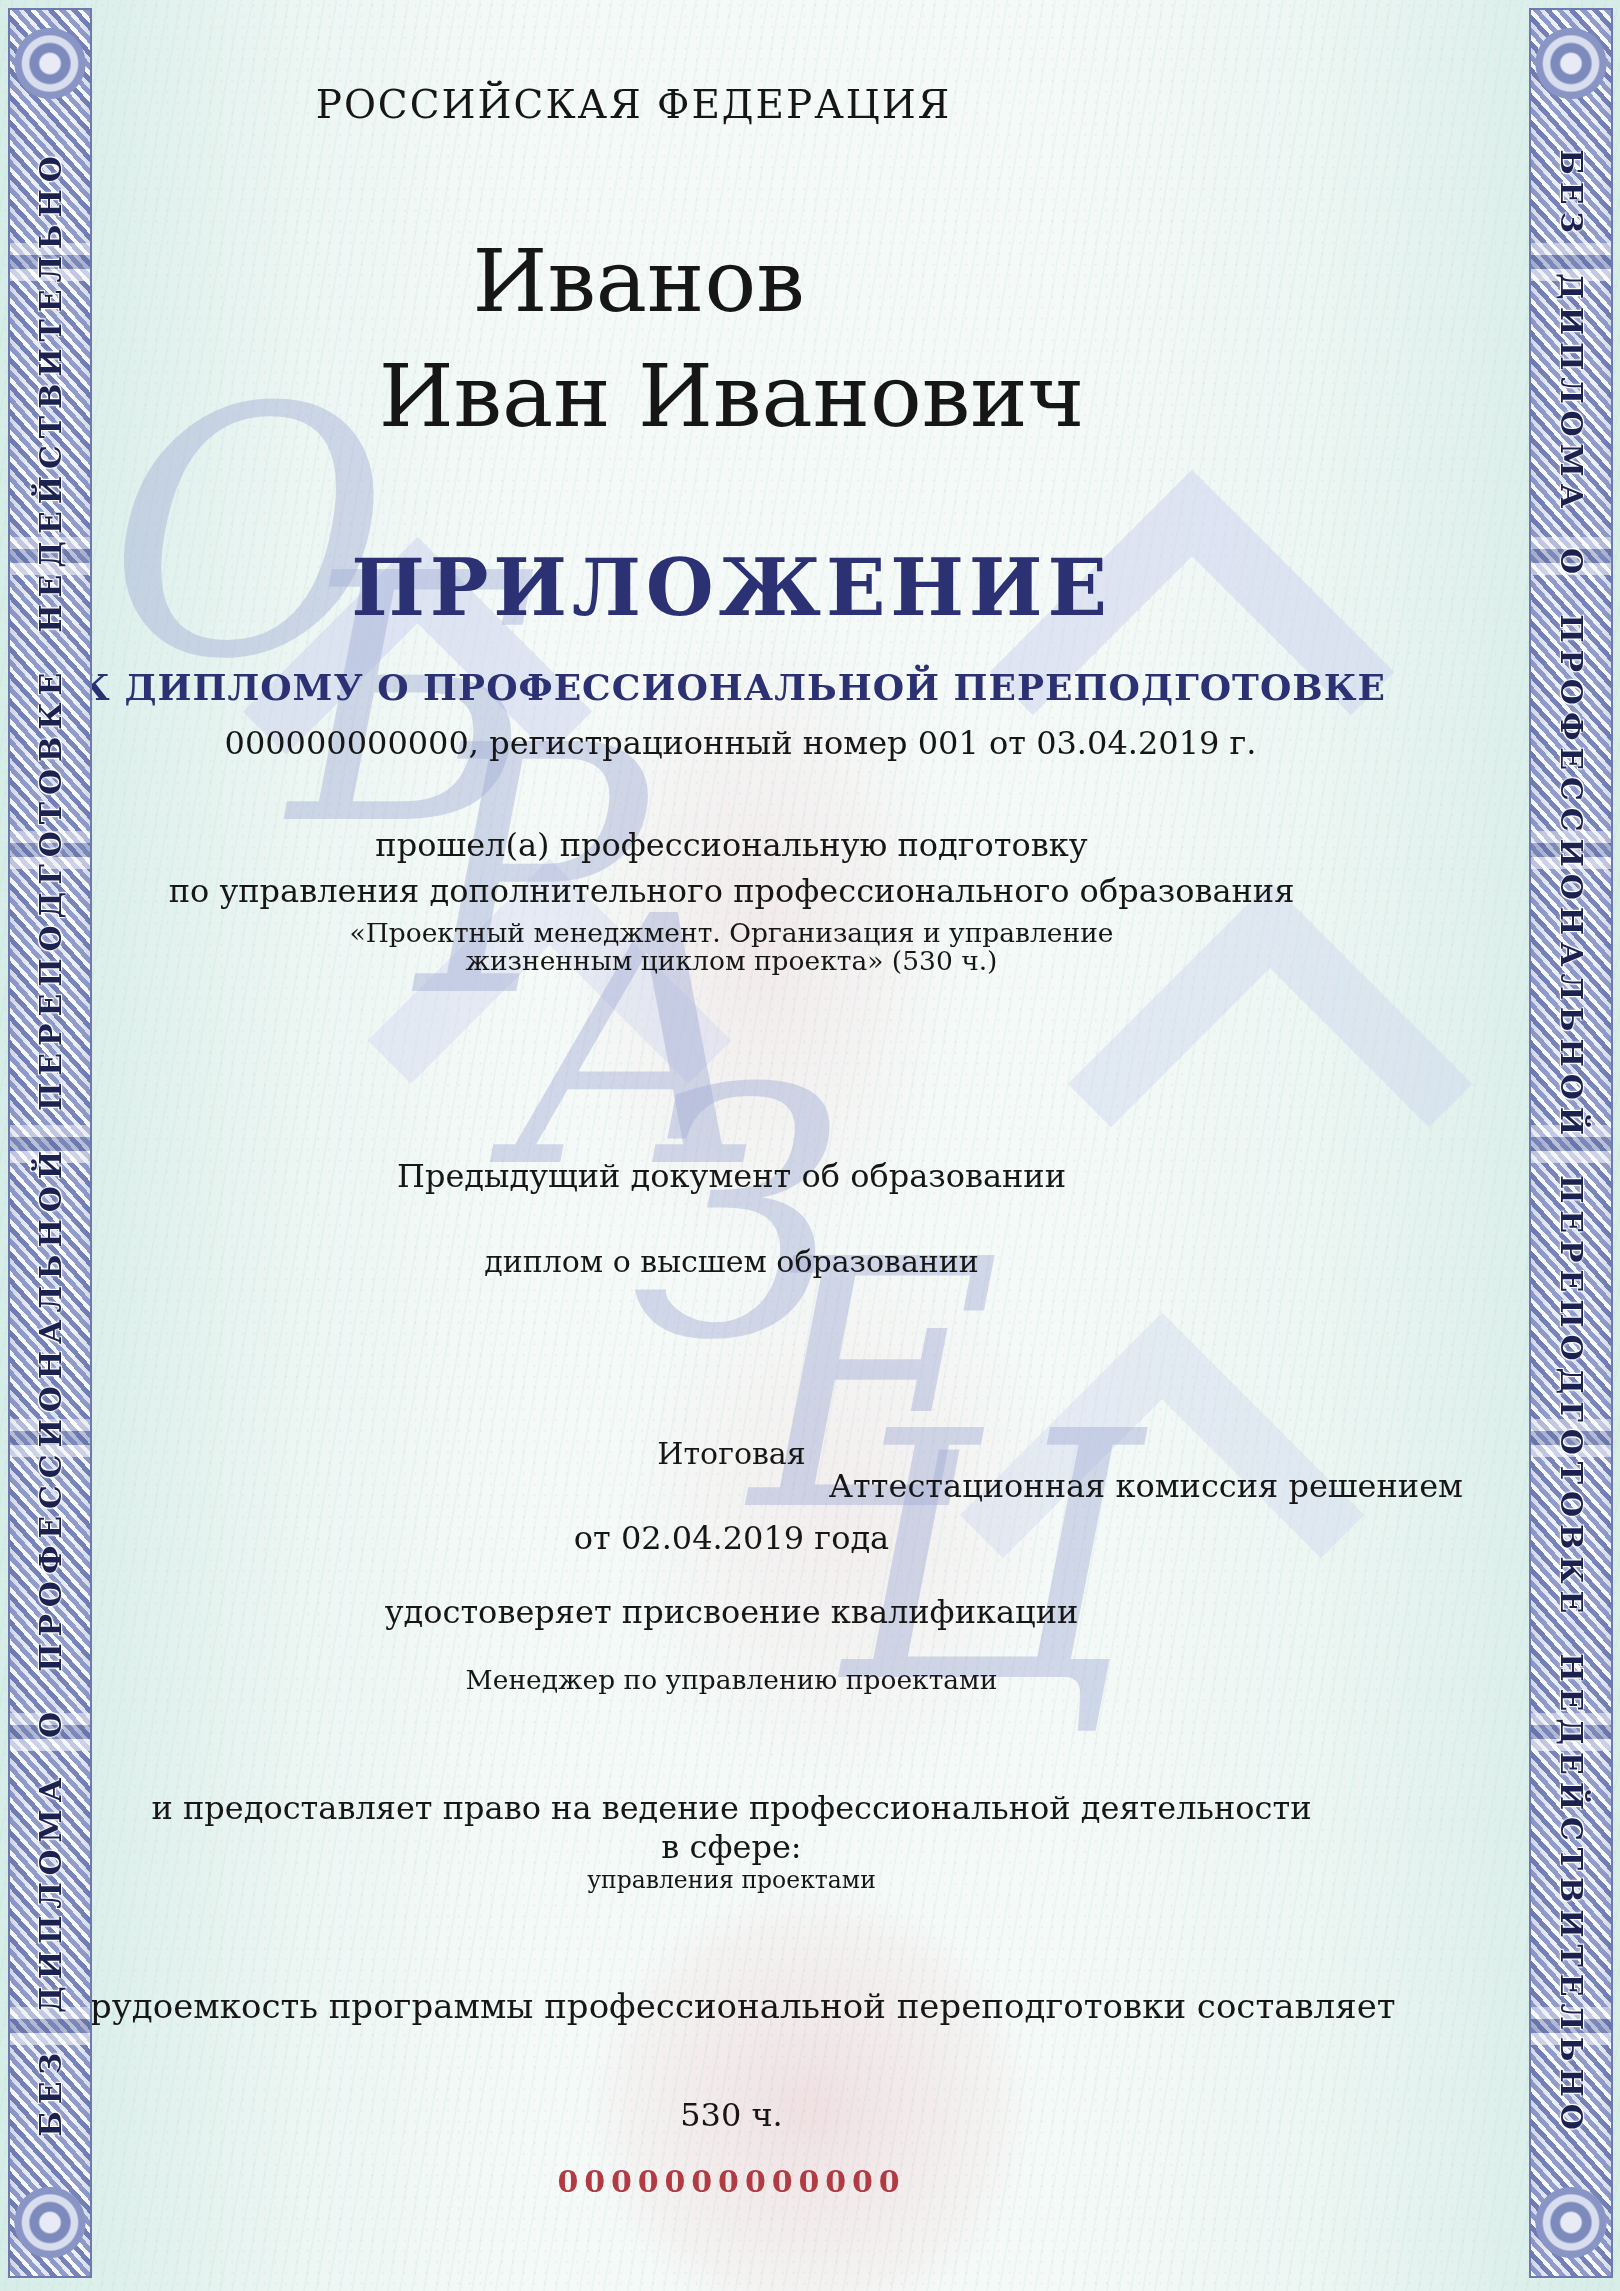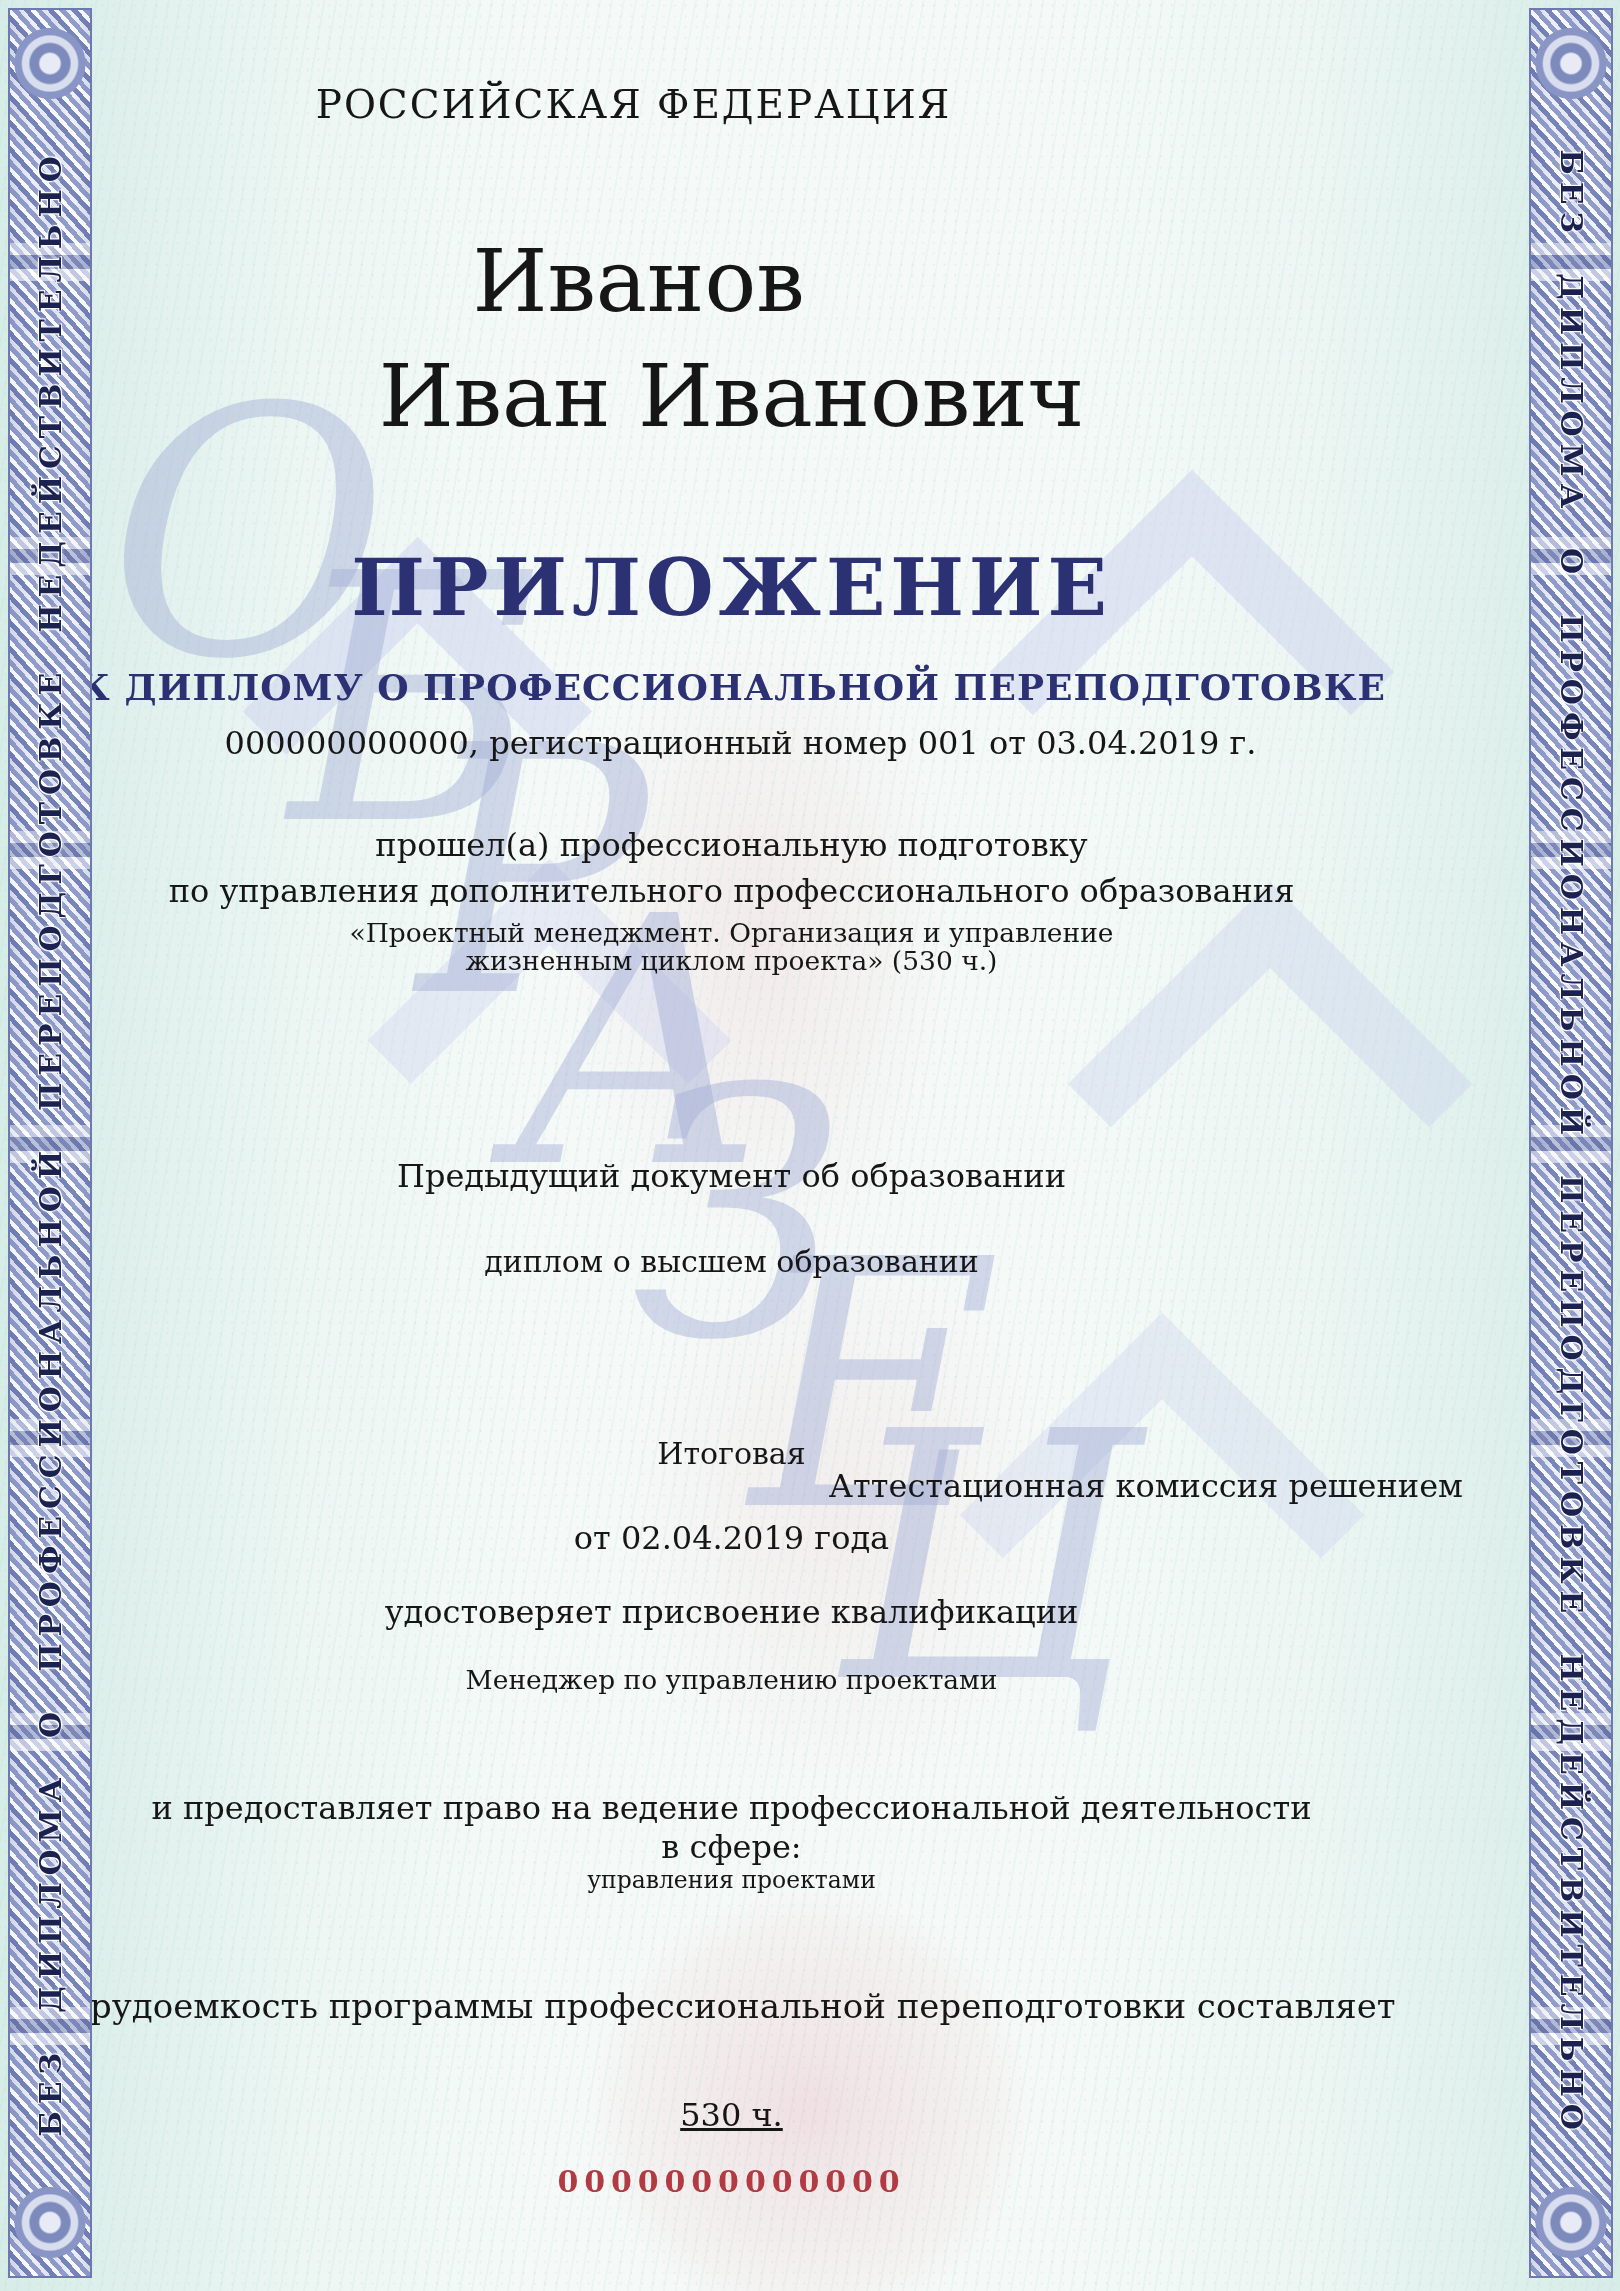--- a/index.html
+++ b/index.html
@@ -105,21 +105,21 @@
   .l-prev2    {top:1220px;font-size:30px;margin-top:24px;}
   .l-com1     {top:1436px;font-size:30px;}
   .l-com2     {top:1467px;font-size:32px;text-align:right;}
   .l-com3     {top:1519px;font-size:32px;}
   .l-quali    {top:1593px;font-size:32px;}
   .l-qualv    {top:1664px;font-size:26.5px;}
   .l-rights1  {top:1789px;font-size:32px;}
   .l-rights2  {top:1828px;font-size:32px;}
   .l-rightsv  {top:1866px;font-size:23.5px;}
   .l-work     {top:1986px;font-size:34px;}
-  .l-hours    {top:2096px;font-size:32px;text-decoration:underline;}
+  .l-hours    {top:2096px;font-size:32px;}
   .l-serial   {top:2164px;font-size:30px;color:#b23a42;letter-spacing:5.9px;font-weight:bold;}
 </style>
 </head>
 <body>
 
 <div class="page">
 
   <div class="chev c1"></div>
   <div class="chev c2"></div>
   <div class="chev c3"></div>

